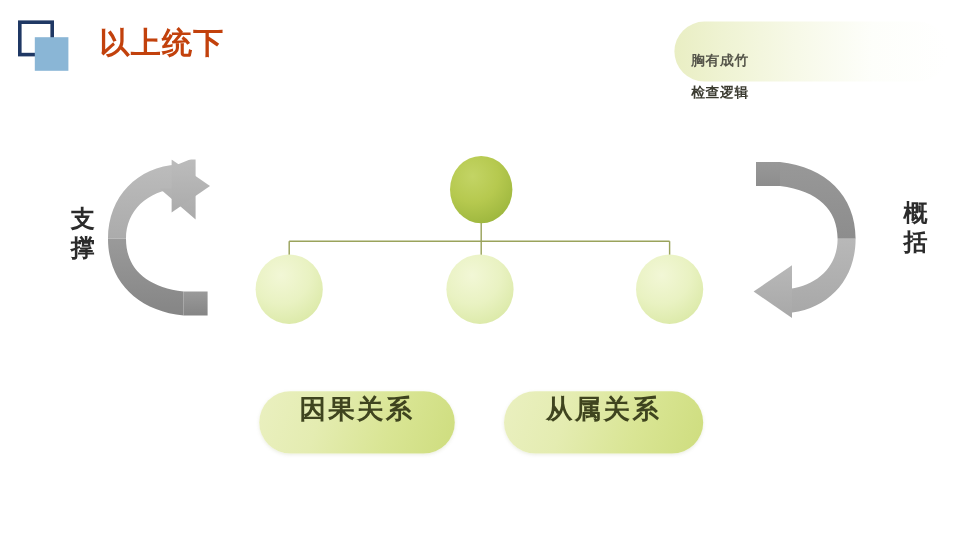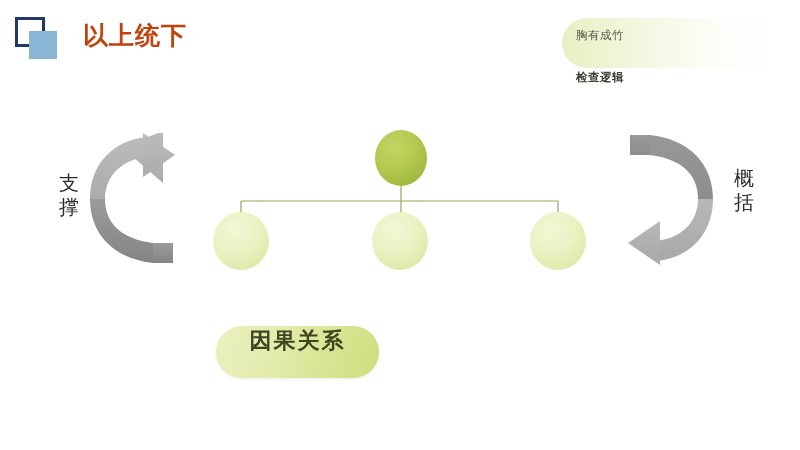--- a/index.html
+++ b/index.html
@@ -77,42 +77,42 @@
     font-size: 11.5px;
     font-weight: bold;
     color: #3c3c32;
     letter-spacing: 0.5px;
     white-space: nowrap;
     margin-top: 44px;
   }
   .badge-line2 {
     position: absolute;
     left: 14px;
-    top: 10px;
+    top: 25px;
     font-size: 11.5px;
-    font-weight: normal;
+    font-weight: bold;
     color: #55554a;
     letter-spacing: 0.5px;
     white-space: nowrap;
   }
 
   
   .side-label {
     position: absolute;
     font-size: 20px;
-    font-weight: normal;
+    font-weight: bold;
     color: #2b2b2b;
     line-height: 1.22;
     width: 24px;
     text-align: center;
     white-space: normal;
     word-break: break-all;
   }
   .side-label.left  { left: 57px;  top: 171px; }
-  .side-label.right { left: 732px; top: 166px; }
+  .side-label.right { left: 751px; top: 166px; }
 
   
   .arrow-svg {
     position: absolute;
   }
   .arrow-left  { left: 85px;  top: 133px; }
   .arrow-right { left: 608px; top: 133px; }
 
   
   .tree {
@@ -248,14 +248,17 @@
 
     <div class="node node-child c2"></div>
 
     <div class="node node-child c3"></div>
   </div>
 
   <div class="pill pill-1">
     <span class="pill-label">因果关系</span>
   </div>
 
+  <div class="pill pill-2">
+    <span class="pill-label">从属关系</span>
+  </div>
 
 </div>
 
 </body></html>

